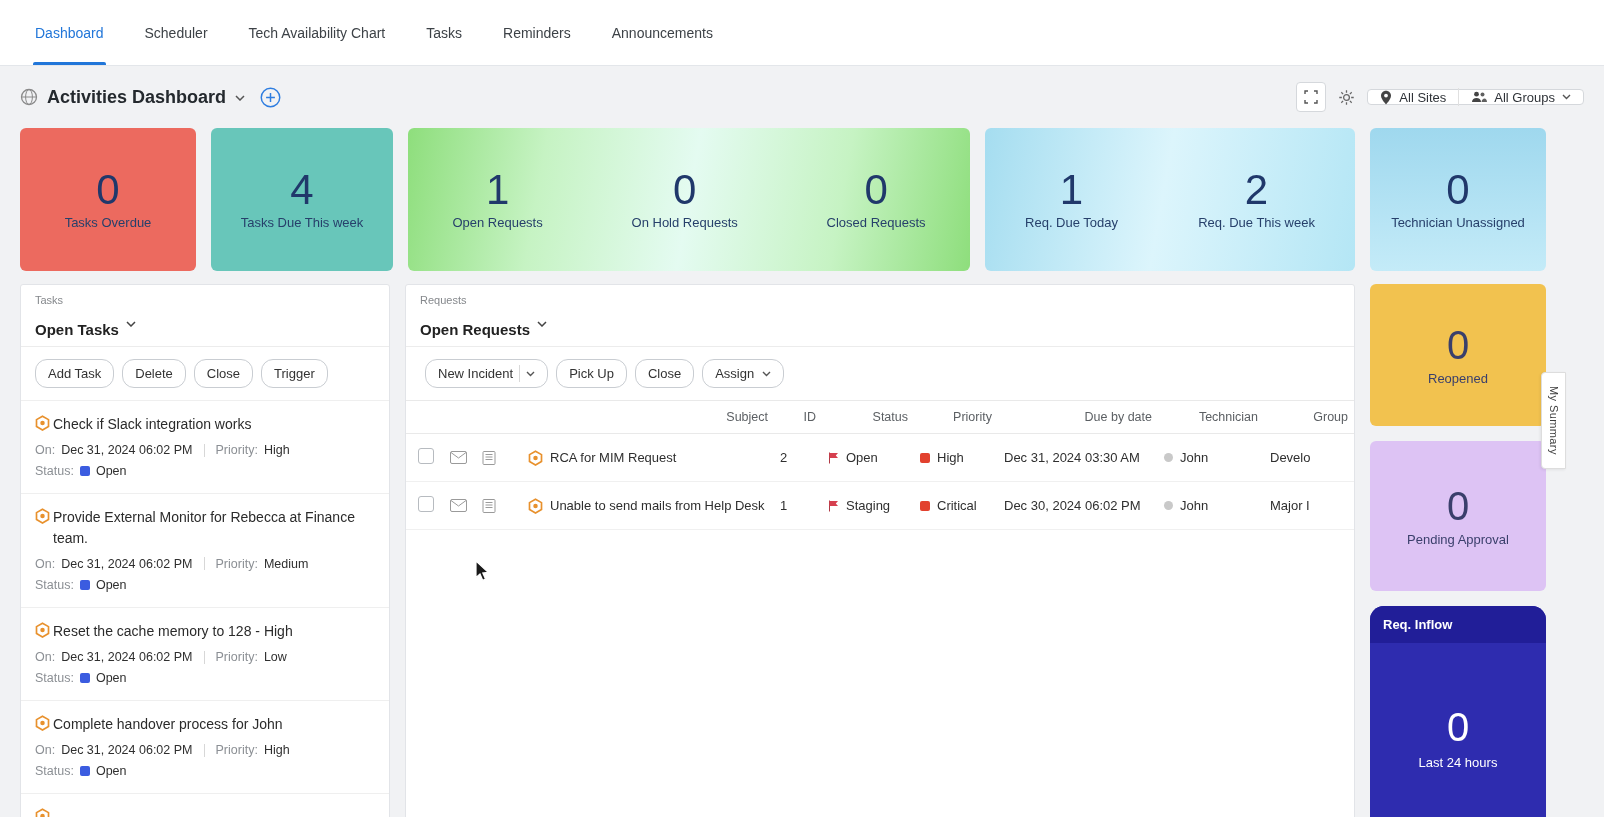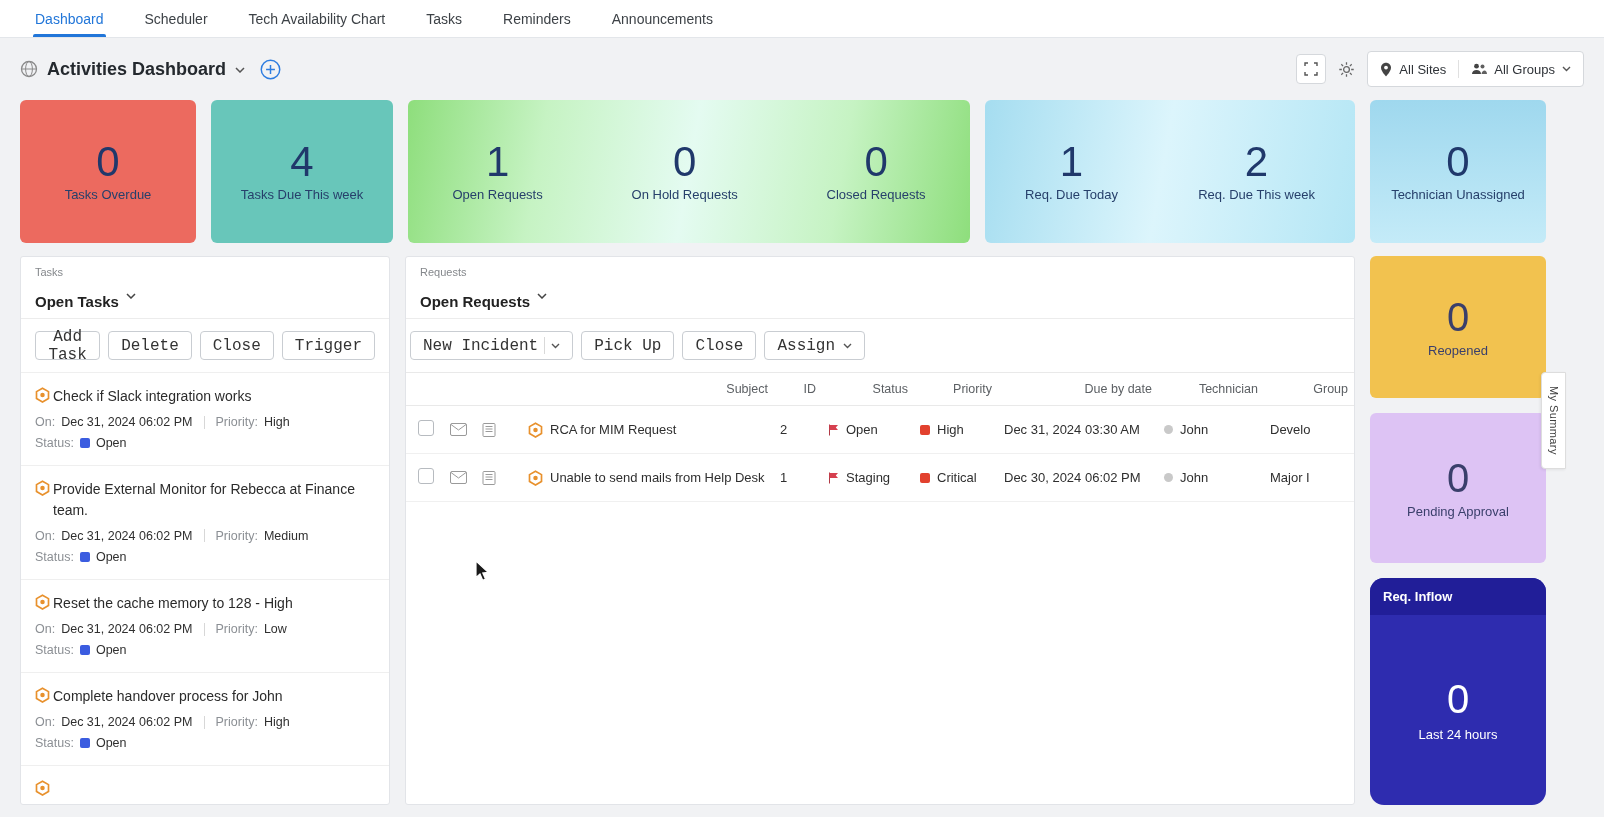--- a/index.html
+++ b/index.html
@@ -7,21 +7,21 @@
   body {
     font-family: "Liberation Sans", "DejaVu Sans", sans-serif;
     background:#f1f2f4;
     position:relative;
     color:#2f2f2f;
   }
   svg { display:block; }
 
   
   .topnav {
-    height:38px; background:#fff; border-bottom:1px solid #e3e6ea;
+    height:66px; background:#fff; border-bottom:1px solid #e3e6ea;
     display:flex; align-items:stretch; padding-left:35px;
   }
   .tab {
     display:flex; align-items:center; margin-right:41px;
     font-size:14px; color:#3d4247; cursor:pointer; position:relative; white-space:nowrap;
   }
   .tab.active { color:var(--accent-blue,#2176d9); }
   .tab.active::after {
     content:""; position:absolute; left:-2px; right:-2px; bottom:0; height:3px;
     background:var(--accent-blue,#2176d9); border-radius:2px 2px 0 0;
@@ -31,21 +31,21 @@
   .page-header { height:62px; display:flex; align-items:center; padding:0 20px; gap:9px; }
   .page-title { font-size:18px; font-weight:700; color:#24292e; }
   .chev { display:flex; align-items:center; padding-top:2px; cursor:pointer; }
   .addbtn { display:flex; align-items:center; margin-left:6px; cursor:pointer; }
   .header-actions { margin-left:auto; display:flex; align-items:center; gap:12px; }
   .iconbtn {
     width:30px; height:30px; border:1px solid #d5d8dc; border-radius:4px; background:#fff;
     display:flex; align-items:center; justify-content:center; cursor:pointer;
   }
   .gearbtn { display:flex; align-items:center; cursor:pointer; }
-  .filter-pill { display:flex; align-items:center; height:36px; background:#fff; border:1px solid #d5d8dc; border-radius:4px; }
+  .filter-pill { display:flex; align-items:center; height:16px; background:#fff; border:1px solid #d5d8dc; border-radius:4px; }
   .pill-seg { display:flex; align-items:center; gap:7px; padding:0 12px; font-size:13px; color:#2f3338; cursor:pointer; height:100%; }
   .pill-div { width:1px; height:18px; background:#e0e0e0; }
 
   
   .layout { margin-left:20px; width:1526px; }
   .cards-row { display:grid; grid-template-columns:176px 182px 1fr 370px 176px; gap:15px; height:143px; }
   .stat-card {
     border-radius:6px; display:flex; flex-direction:column; align-items:center; justify-content:center;
     gap:4px; cursor:pointer;
   }
@@ -62,44 +62,44 @@
   .content-grid { display:grid; grid-template-columns:370px 1fr 176px; gap:15px; margin-top:13px; height:549px; }
 
   
   .panel { background:#fff; border:1px solid #e2e4e8; border-radius:3px; overflow:hidden; }
   .panel-head { padding:9px 14px 8px; border-bottom:1px solid #ececec; }
   .panel-category { font-size:11px; color:#85888c; margin-bottom:3px; }
   .panel-title-row { display:flex; align-items:center; gap:7px; cursor:pointer; }
   .panel-title { font-size:15px; font-weight:700; color:#222;margin-top:12px; }
 
   .btn {
-    height:29px; padding:0 12px; background:#fff; border:1px solid #c9cdd2; border-radius:4px;
-    font-size:16px; color:#333; display:inline-flex; align-items:center; gap:8px; cursor:pointer;
-    font-family:Liberation Mono, monospace;
+    height:29px; padding:0 12px; background:#fff; border:1px solid #c9cdd2; border-radius:12px;
+    font-size:13px; color:#333; display:inline-flex; align-items:center; gap:8px; cursor:pointer;
+    font-family:Liberation Sans, sans-serif;
   }
   .btn .bsep { width:1px; height:17px; background:#d9d9d9; margin:0 -2px; }
 
   
   .task-toolbar { padding:12px 14px; display:flex; gap:8px; }
   .task-list { overflow:hidden; }
   .task-item { padding:13px 14px 15px; border-top:1px solid #efefef; cursor:pointer; }
   .task-title-row { display:flex; gap:3px; align-items:flex-start; font-size:14px; color:#2b2b2b; line-height:1.45; }
   .task-title-row .ticon { margin-top:1px; flex:0 0 auto; }
   .task-meta { font-size:12.5px; display:flex; align-items:center; gap:6px; margin-top:9px; flex-wrap:wrap; }
   .mlabel { color:#8b8f94; }
   .mval { color:#2f2f2f; }
   .msep { width:1px; height:13px; background:#d7d7d7; margin:0 5px; }
   .task-status { font-size:12.5px; display:flex; align-items:center; gap:6px; margin-top:7px; }
   .sq { width:10px; height:10px; border-radius:2px; display:inline-block; flex:0 0 auto; }
   .sq.blue { background:var(--status-open-blue,#3b5ce0); }
   .sq.red  { background:var(--priority-red,#e2412e); }
   .dot { width:9px; height:9px; border-radius:50%; background:#c9c9c9; display:inline-block; }
 
   
-  .req-toolbar { padding:12px 4px; display:flex; gap:8px; }
+  .req-toolbar { padding:12px 12px; display:flex; gap:8px;margin-left:7px; }
   .req-table { width:100%; border-collapse:collapse; table-layout:fixed; font-size:13px; }
   .req-table th {
     font-weight:400; color:#5b5f63; font-size:12.5px; text-align:right; padding:9px 6px;
     border-top:1px solid #e9e9e9; border-bottom:1px solid #e9e9e9; white-space:nowrap; cursor:pointer;
   }
   .req-table td { padding:14px 6px; border-bottom:1px solid #f0f0f0; color:#2f2f2f; white-space:nowrap; overflow:hidden; }
   .cellflex { display:flex; align-items:center; gap:7px; }
   .cb { width:16px; height:16px; border:1.5px solid #b7bbc0; border-radius:3px; background:#fff; display:inline-block; cursor:pointer; }
   .rowicon { cursor:pointer; }
 

